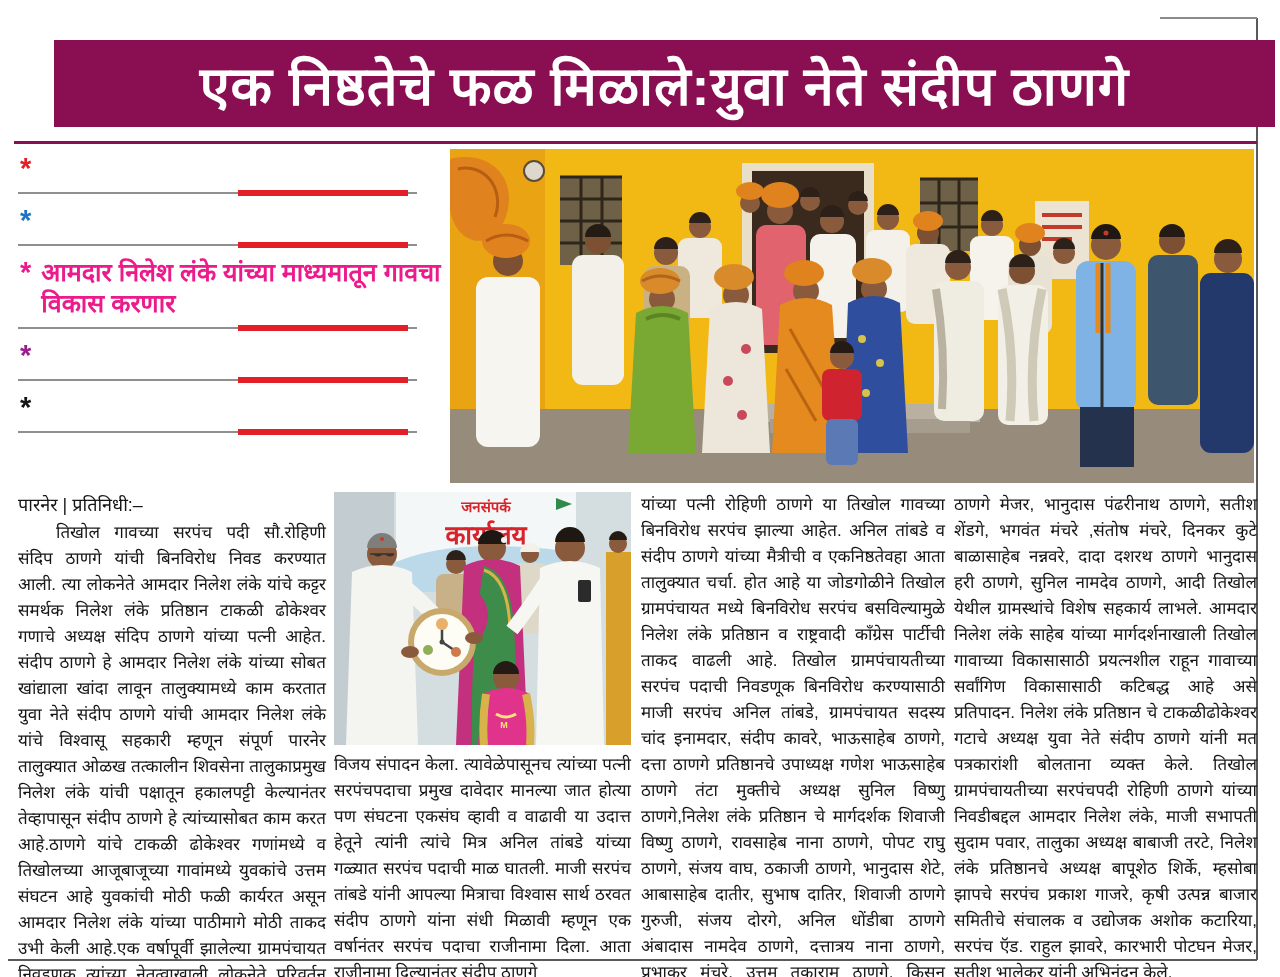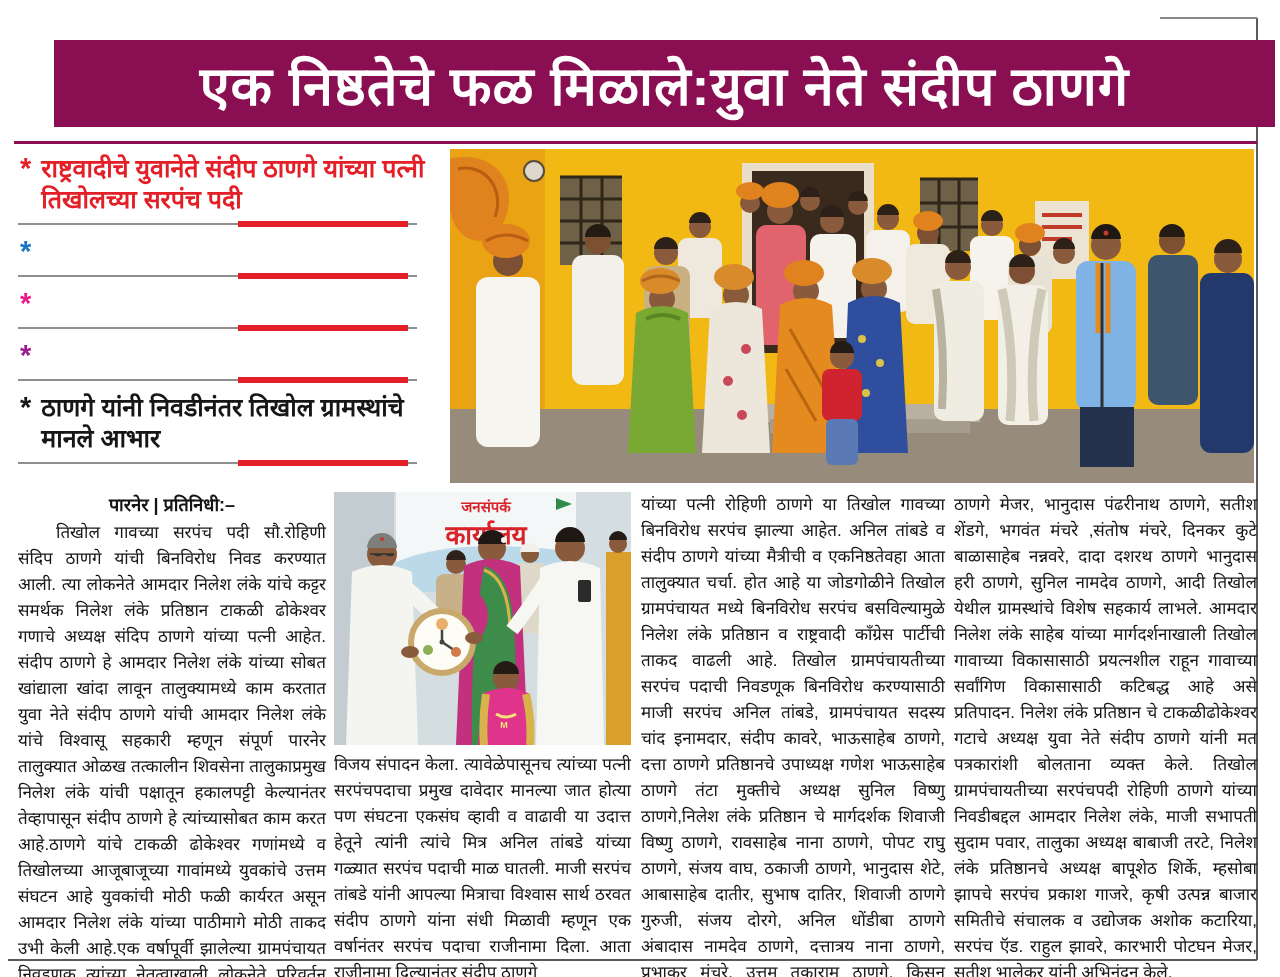--- a/index.html
+++ b/index.html
@@ -38,56 +38,55 @@
   .main-photo svg, .mid-photo svg { display:block; }
   .mid-photo { width:297px; height:253px; margin-bottom:7px; }
 
   
   .col { position:absolute; top:492px; font-size:17px; line-height:26px; color:#151515; text-align:justify; }
   .col p { margin:0; }
   #col1 { left:18px;  width:308px; }
   #col2 { left:334px; width:297px; }
   #col3 { left:641px; width:304px; }
   #col4 { left:954px; width:303px; }
-  .dateline { font-weight:bold; font-size:18px; margin-bottom:2px; text-align:center; }
+  .dateline { font-weight:normal; font-size:18px; margin-bottom:2px; text-align:left; }
   .indent { text-indent:38px; }
 </style>
 </head>
 <body>
 
 <div class="frame-right"></div>
 <div class="frame-bottom"></div>
 <div class="frame-topseg"></div>
 
 <div class="masthead">
   <span>एक निष्ठतेचे फळ मिळाले:युवा नेते संदीप ठाणगे</span>
 </div>
 <div class="maroon-rule"></div>
 
 <div class="bullets">
   <div class="bullet b-red">
     <span class="marker">*</span>
-    <span>राष्ट्रवादीचे युवानेते संदीप ठाणगे यांच्या पत्नी तिखोलच्या सरपंच पदी</span>
   </div>
   <div class="sep"></div>
   <div class="bullet b-blue">
     <span class="marker">*</span>
   </div>
   <div class="sep"></div>
   <div class="bullet b-pink">
     <span class="marker">*</span>
+    <span>आमदार निलेश लंके यांच्या माध्यमातून गावचा विकास करणार</span>
   </div>
   <div class="sep"></div>
   <div class="bullet b-purple">
     <span class="marker">*</span>
   </div>
   <div class="sep"></div>
   <div class="bullet b-black">
     <span class="marker">*</span>
-    <span>ठाणगे यांनी निवडीनंतर तिखोल ग्रामस्थांचे मानले आभार</span>
   </div>
   <div class="sep"></div>
 </div>
 
 <div class="main-photo">
   <svg width="804" height="334" viewBox="0 0 804 334" xmlns="http://www.w3.org/2000/svg">
     <rect x="0" y="0" width="804" height="334" fill="#f2b915"></rect>
     <rect x="0" y="0" width="95" height="334" fill="#e9a313"></rect>
     <rect x="0" y="260" width="804" height="74" fill="#978b7c"></rect>
     <rect x="300" y="255" width="230" height="18" fill="#b9b0a2"></rect>

